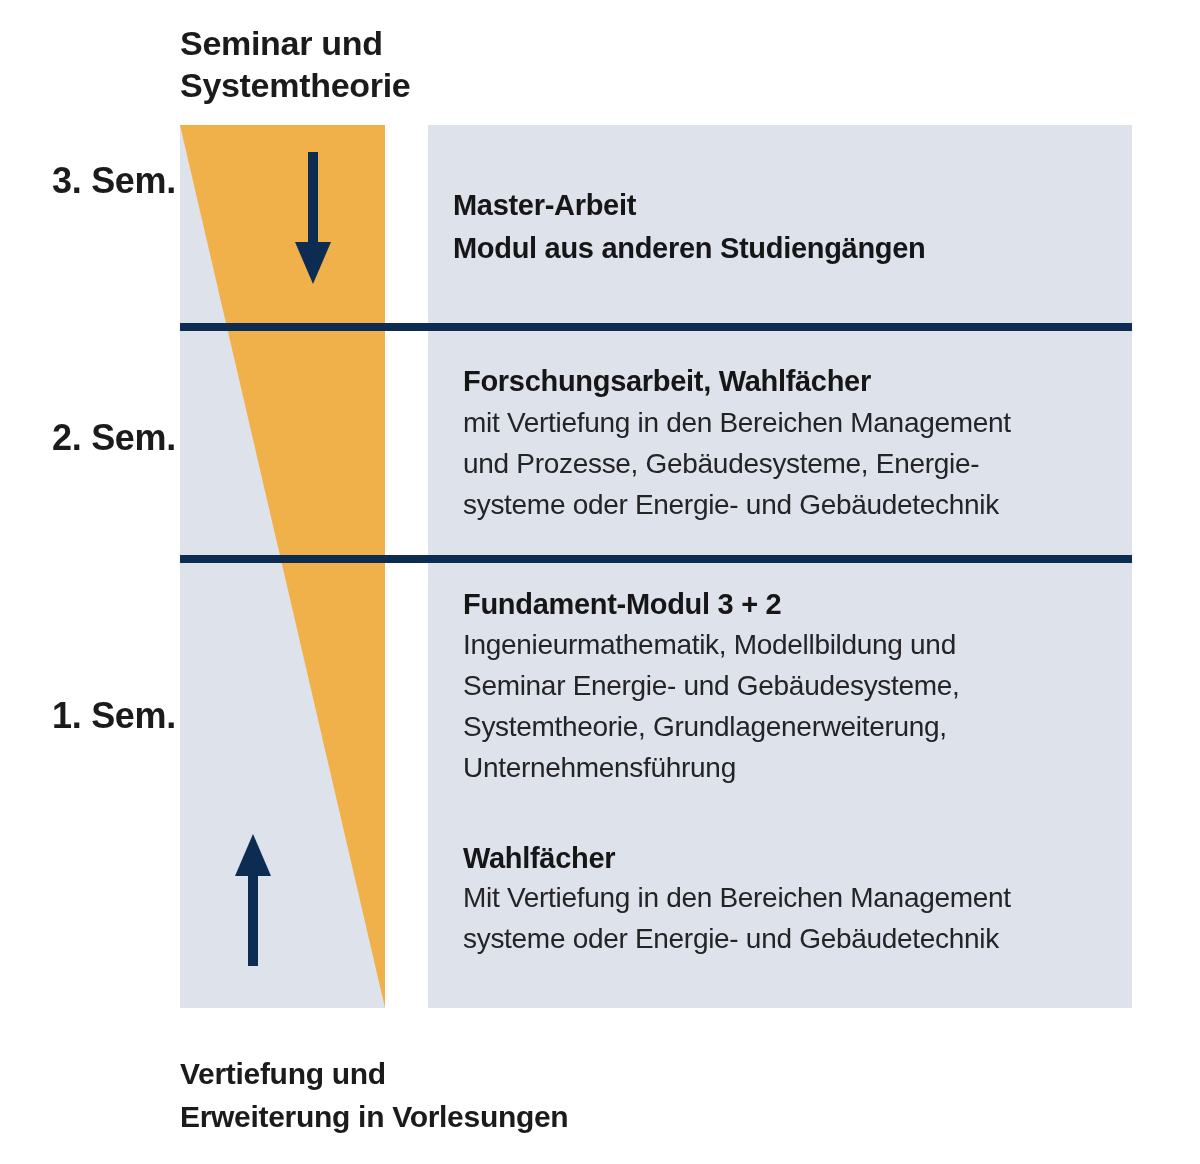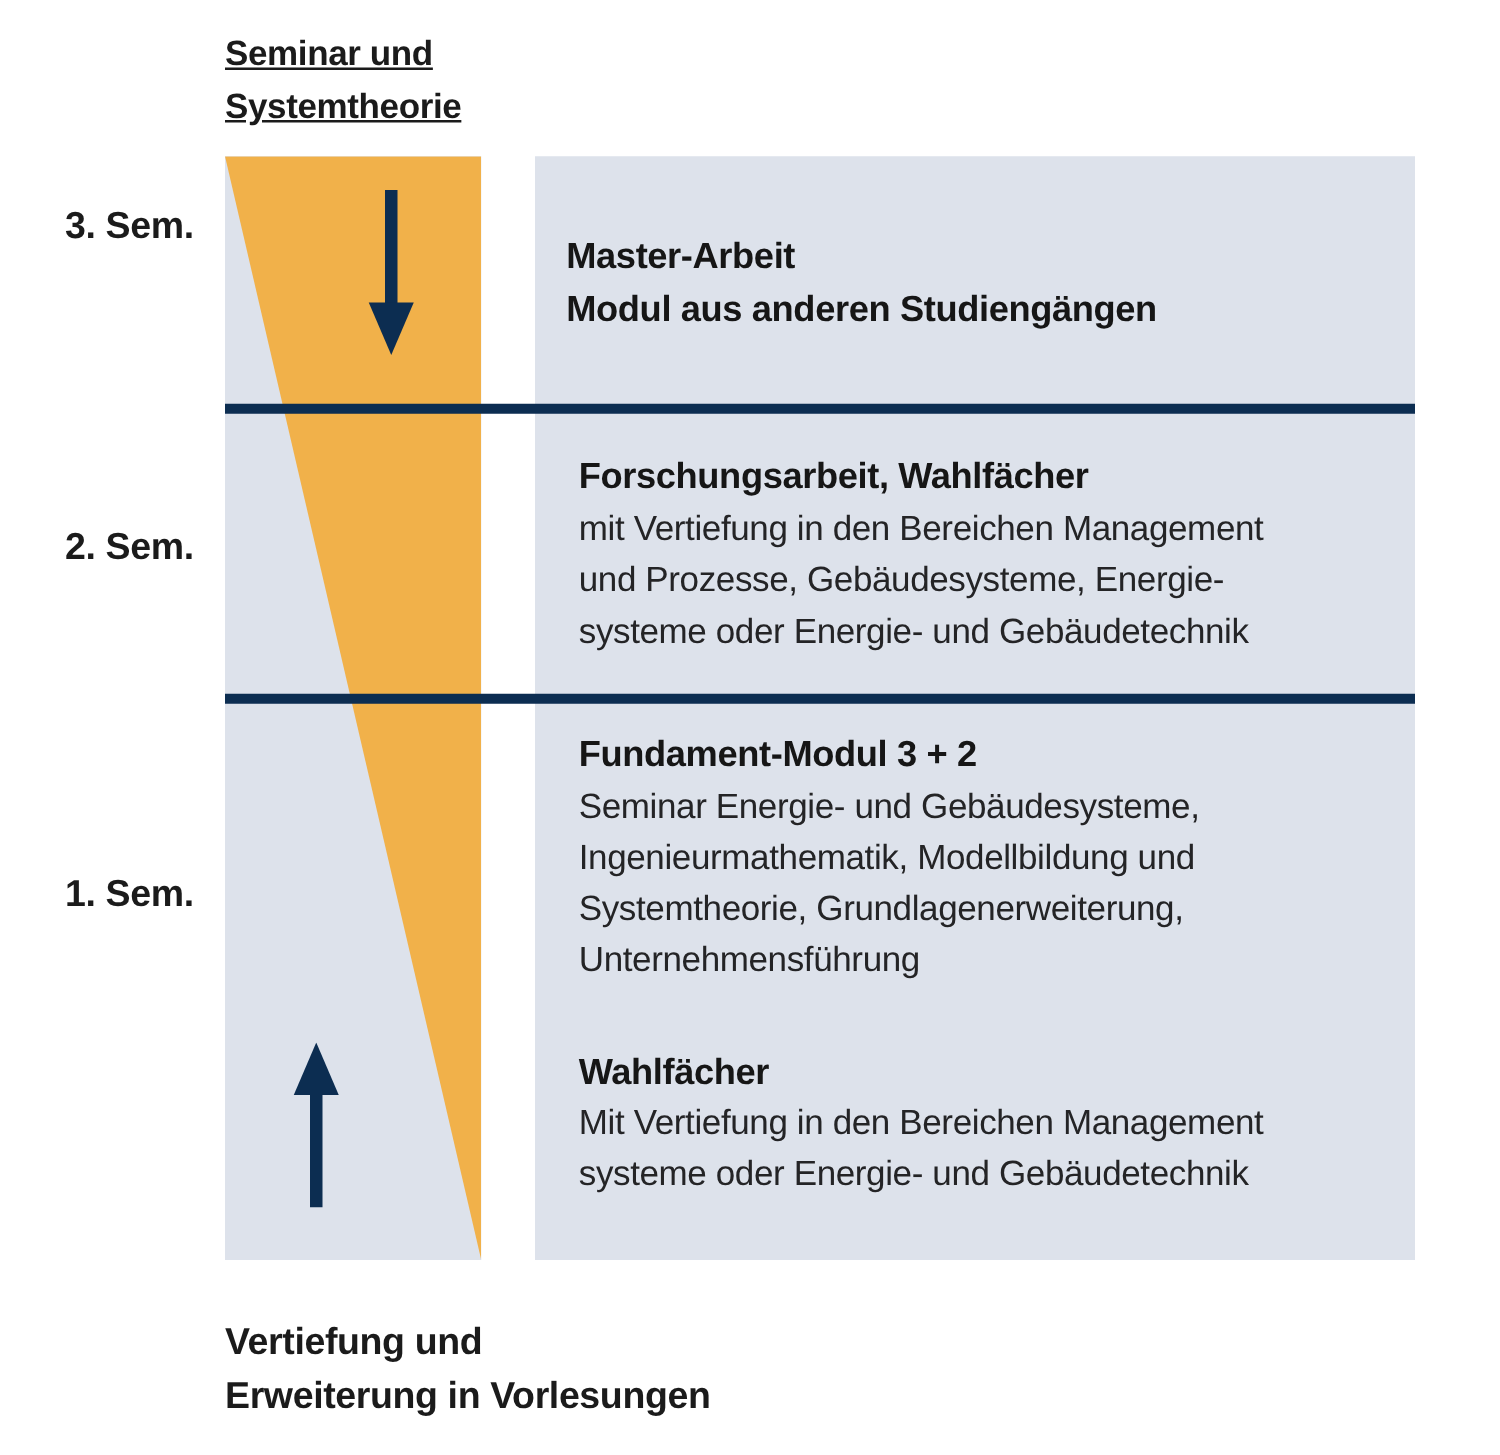--- a/index.html
+++ b/index.html
@@ -3,29 +3,29 @@
 <meta charset="utf-8">
 <style>
   html,body{margin:0;padding:0;}
   body{
     width:1200px;height:1164px;position:relative;background:#ffffff;
     font-family:"Liberation Sans", sans-serif;color:#1d1d1e;overflow:hidden;
   }
   .abs{position:absolute;}
 
   .top-heading{
-    left:180px;top:22px;font-size:28px;font-weight:bold;line-height:42px;
-    letter-spacing:-0.3px;color:#1b1b1b;text-decoration:underline;
+    left:180px;top:22px;font-size:34px;font-weight:bold;line-height:42px;
+    letter-spacing:-0.3px;color:#1b1b1b;
   }
   .bottom-heading{
     left:180px;top:1052px;font-size:30px;font-weight:bold;line-height:43px;
     letter-spacing:-0.3px;color:#1b1b1b;
   }
   .sem-label{
-    left:52px;width:115px;font-size:30px;font-weight:bold;line-height:36px;
+    left:52px;width:115px;font-size:36px;font-weight:bold;line-height:36px;
     letter-spacing:-0.3px;color:#1b1b1b;white-space:nowrap;
   }
   .sem-3{top:163px;}
   .sem-2{top:420px;}
   .sem-1{top:698px;}
 
   .left-strip{
     left:180px;top:125px;width:205px;height:883px;background:#dde2eb;
   }
   .orange-wedge{
@@ -97,22 +97,22 @@
 
 <div class="abs section sec-2">
   <div class="t">Forschungsarbeit, Wahlfächer</div>
   <div class="b">mit Vertiefung in den Bereichen Management</div>
   <div class="b">und Prozesse, Gebäudesysteme, Energie-</div>
   <div class="b">systeme oder Energie- und Gebäudetechnik</div>
 </div>
 
 <div class="abs section sec-3">
   <div class="t">Fundament-Modul 3 + 2</div>
+  <div class="b">Ingenieurmathematik, Modellbildung und</div>
   <div class="b">Seminar Energie- und Gebäudesysteme,</div>
-  <div class="b">Ingenieurmathematik, Modellbildung und</div>
   <div class="b">Systemtheorie, Grundlagenerweiterung,</div>
   <div class="b">Unternehmensführung</div>
 </div>
 
 <div class="abs section sec-4">
   <div class="t">Wahlfächer</div>
   <div class="b">Mit Vertiefung in den Bereichen Management</div>
   <div class="b">systeme oder Energie- und Gebäudetechnik</div>
 </div>
 

